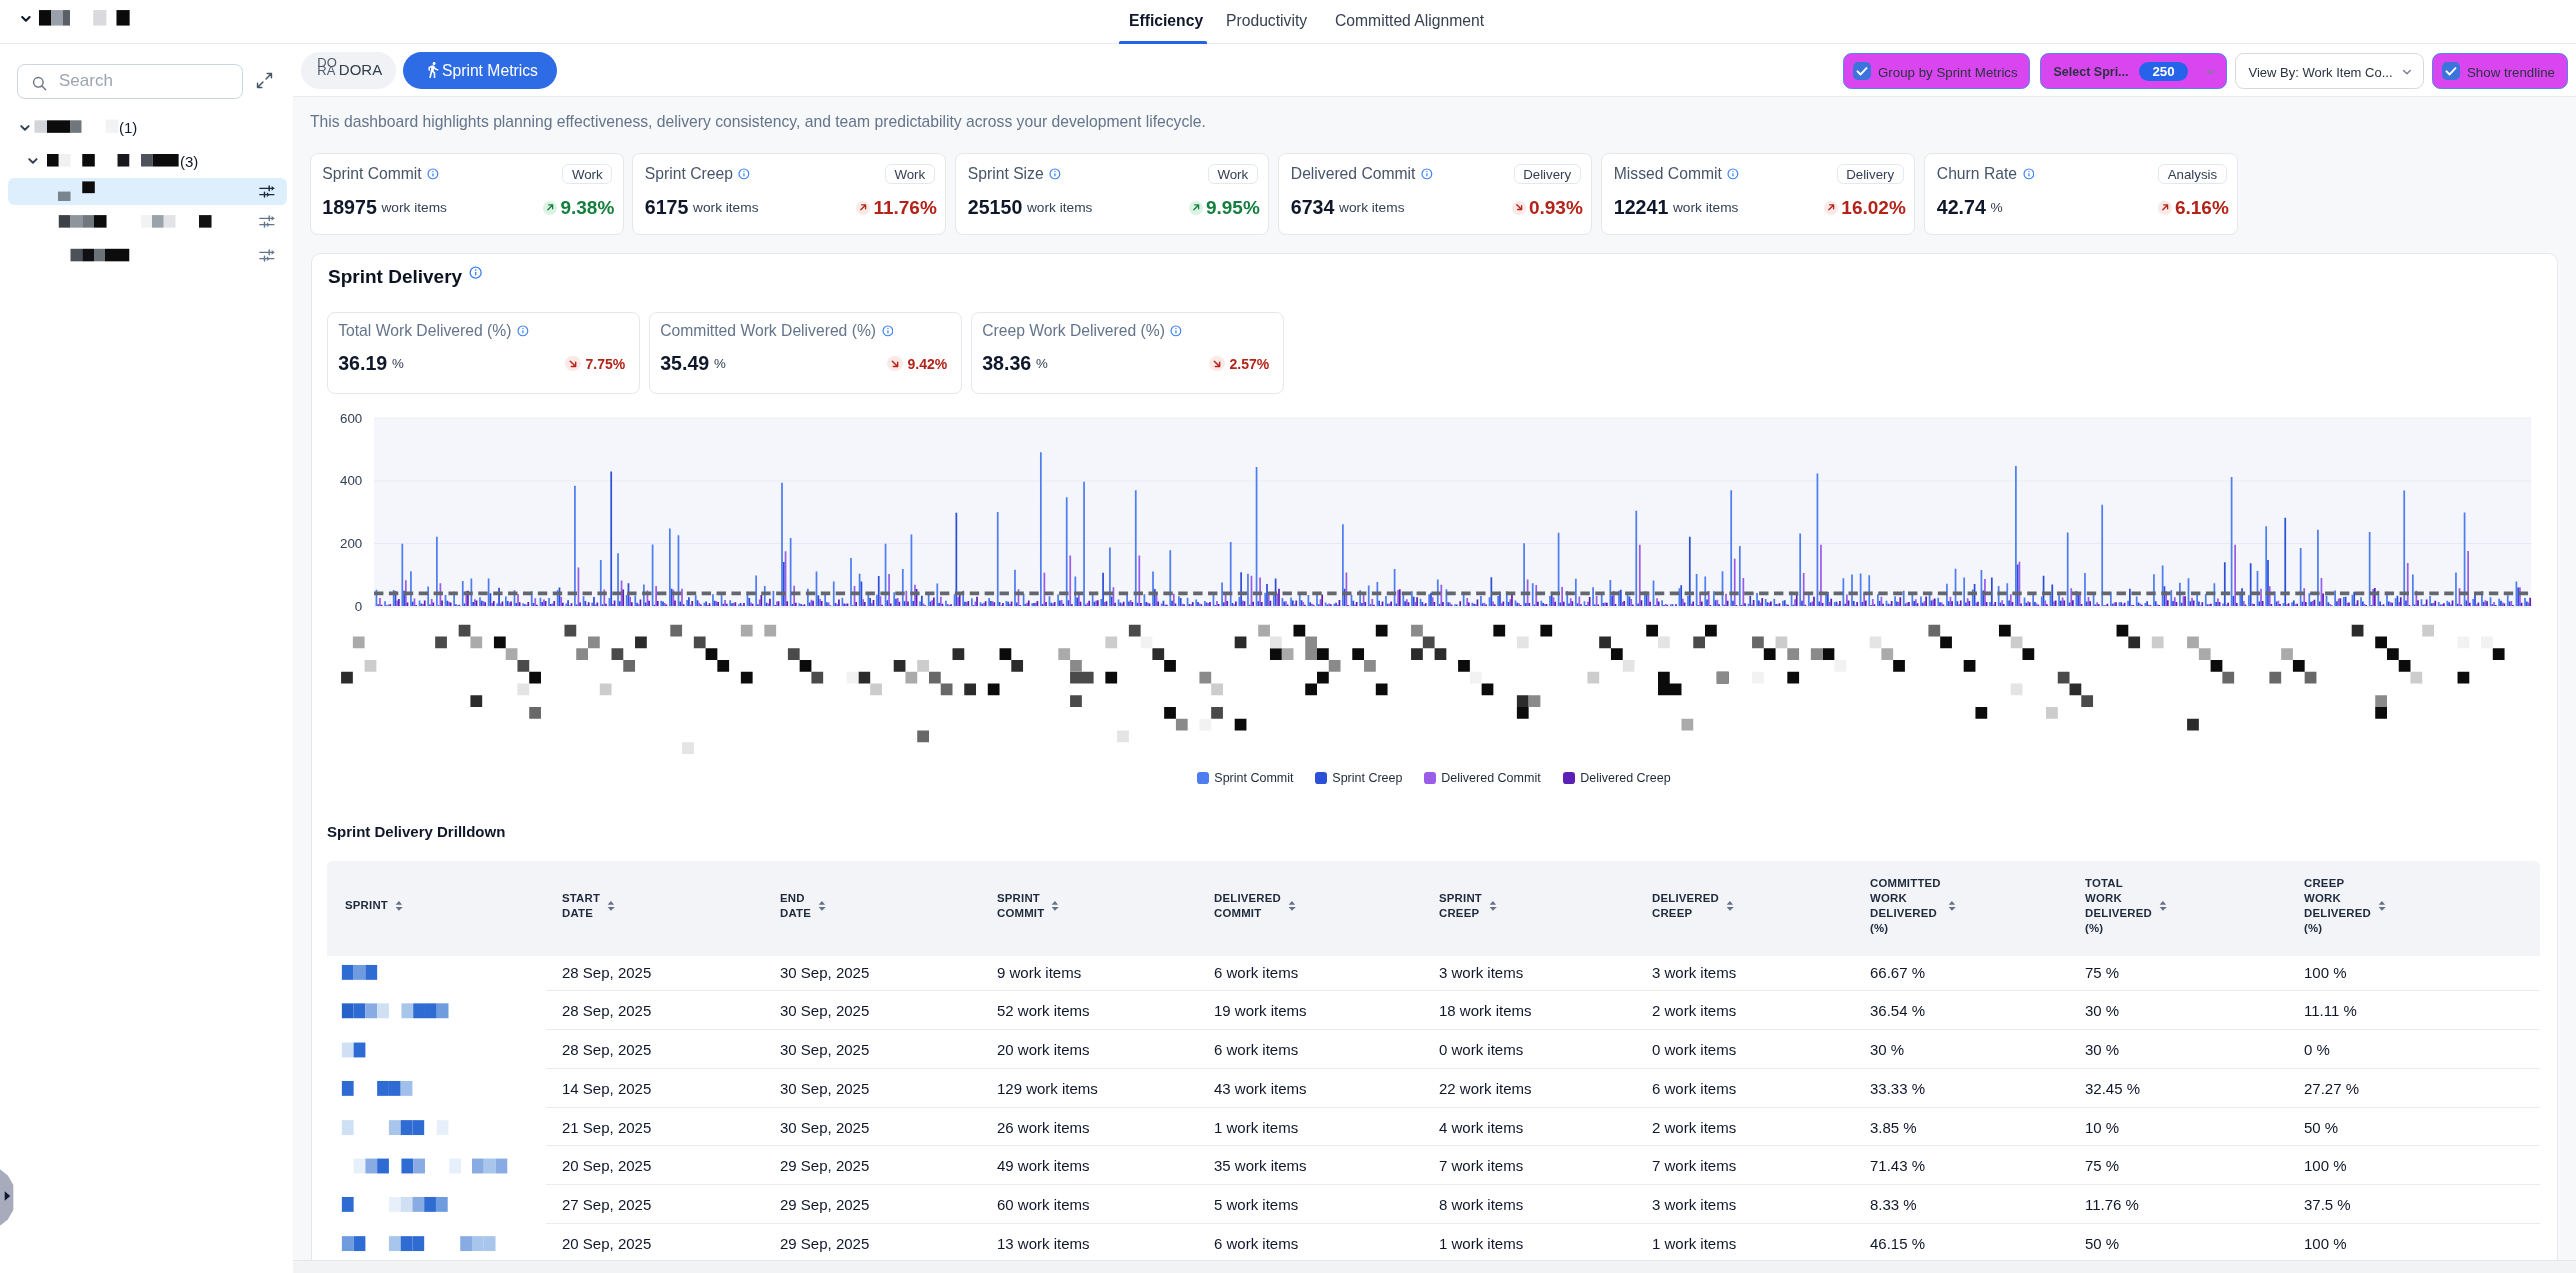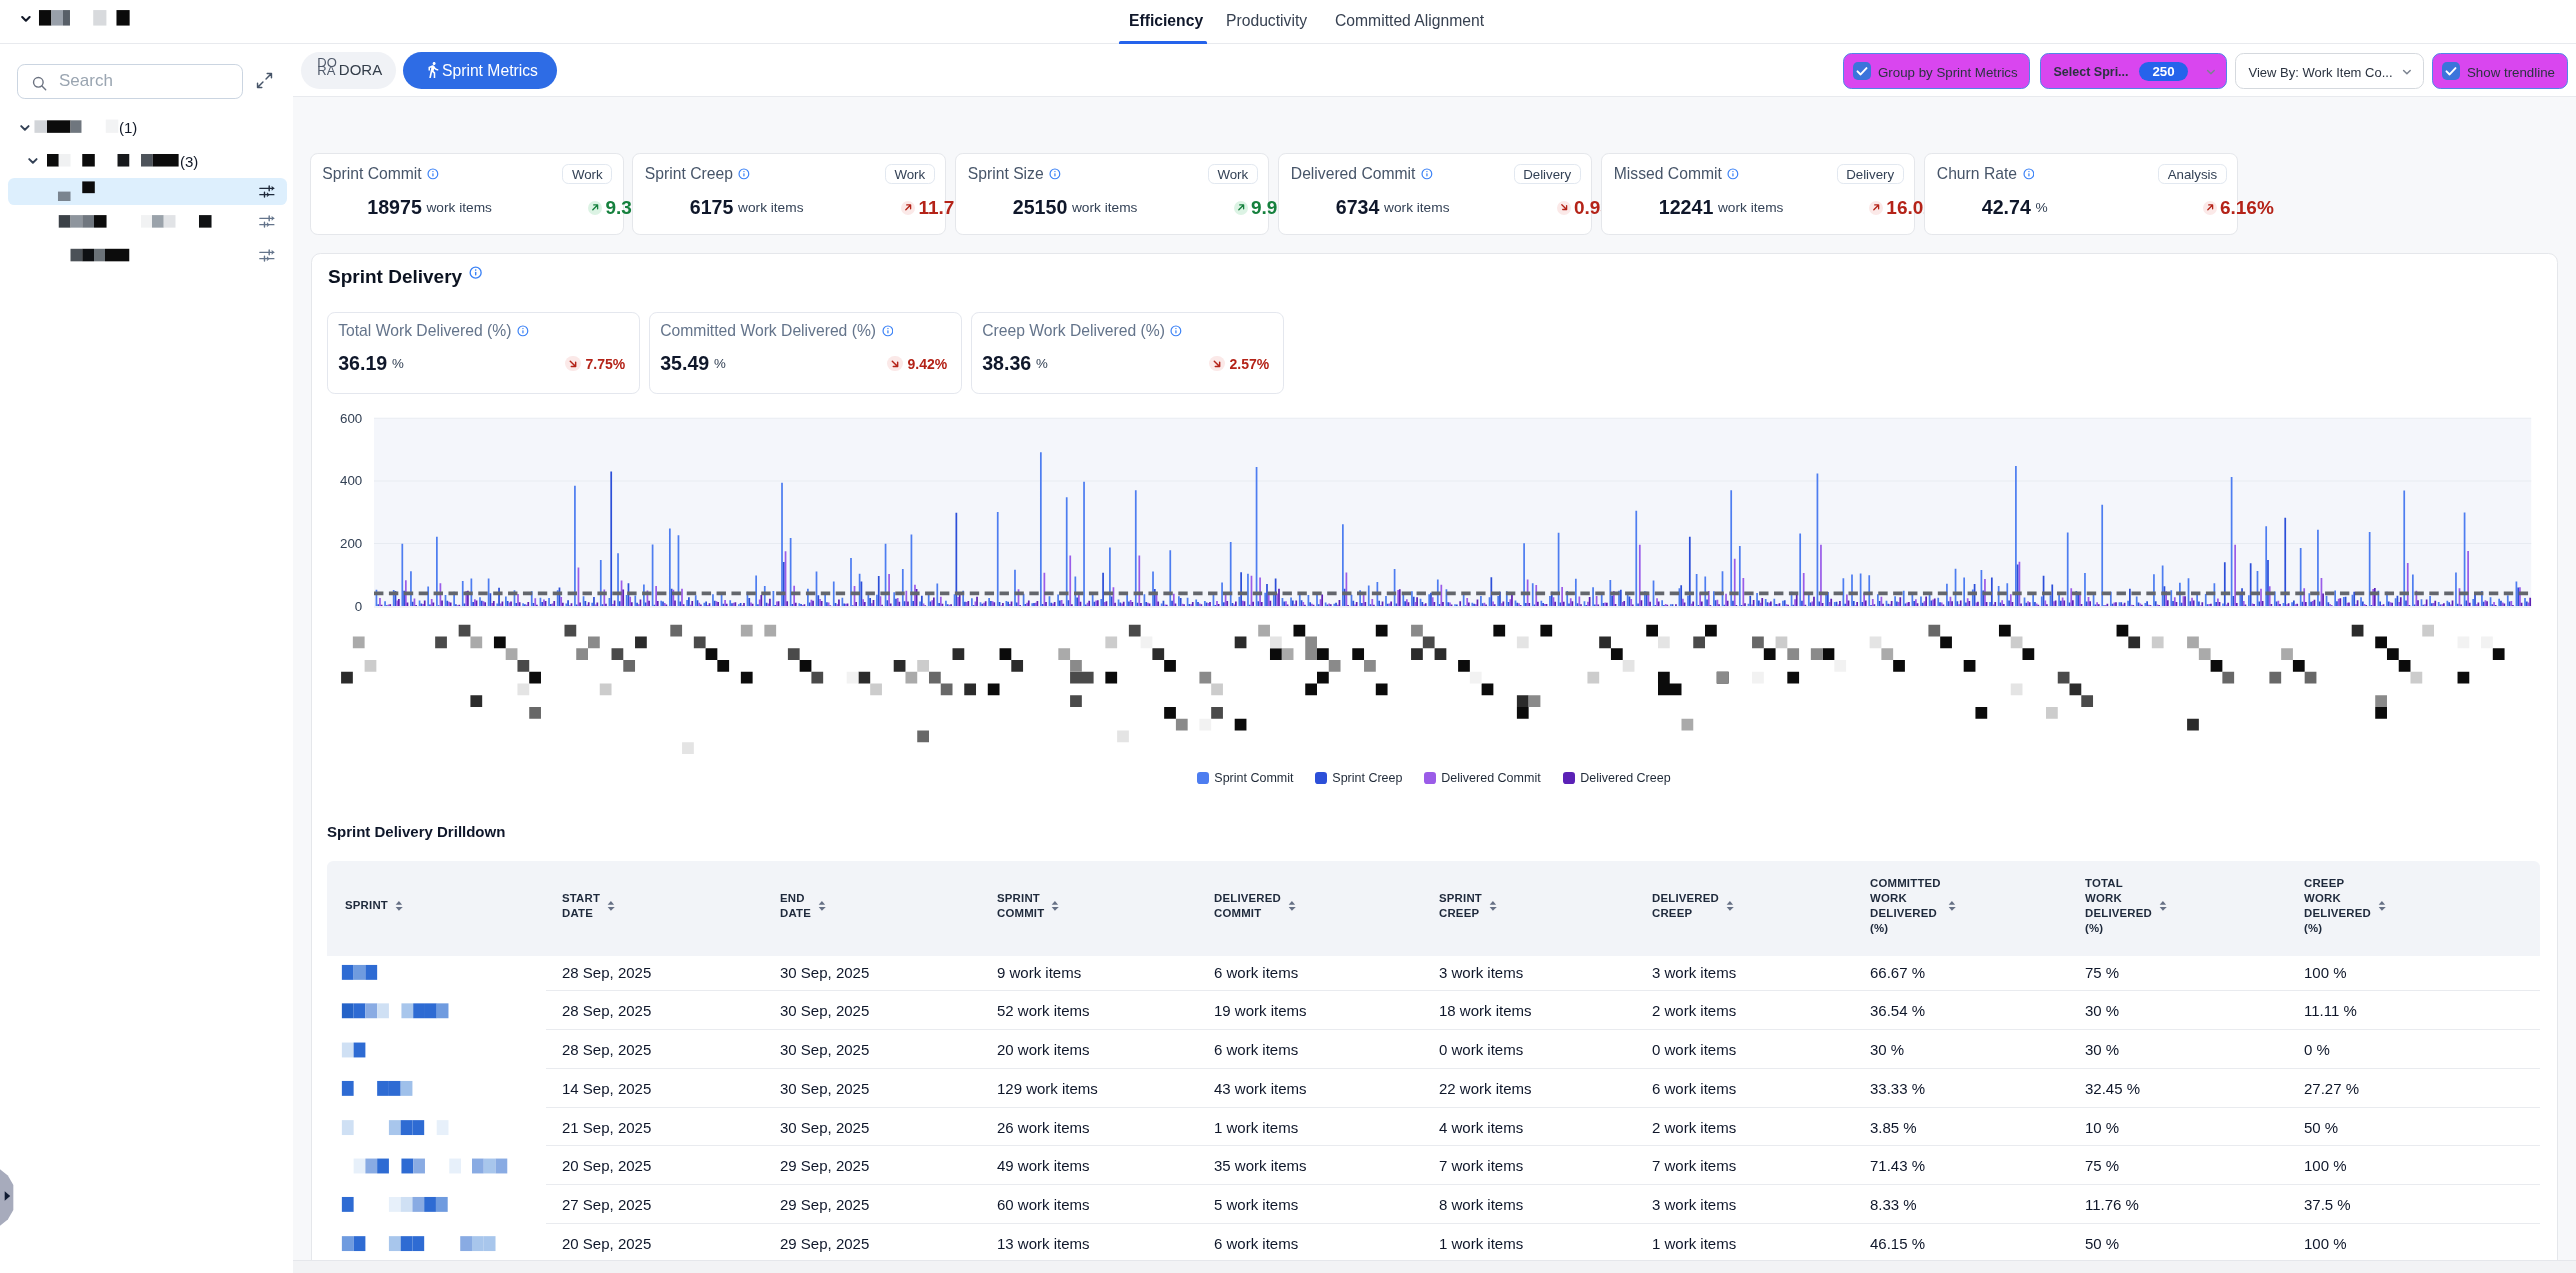--- a/index.html
+++ b/index.html
@@ -34,21 +34,21 @@
 .bgray { border:1.6px solid #d5d9de; background:#fff; }
 .c250 { position:absolute; left:98px; top:7.8px; width:49px; height:19px; background:#2563eb;
   border-radius:10.2px; color:#fff; font-size:13.3px; font-weight:bold; text-align:center; line-height:19px; }
 .desc { position:absolute; left:17px; top:69px; font-size:15.7px; color:#64748b; }
 .mcard { position:absolute; top:109px; width:314px; height:82px; background:#fff;
   border:0.8px solid #e5e7eb; border-radius:7.8px; }
 .mhead { position:absolute; left:11.8px; top:10.2px; width:290px; display:flex; align-items:center; gap:5.5px; }
 .mtitle { font-size:15.7px; color:#475569; font-weight:500; }
 .mtag { margin-left:auto; border:0.8px solid #e2e8f0; border-radius:6.3px; font-size:13.3px; color:#334155;
   padding:1.6px 8.6px; background:#fff; }
-.mval { position:absolute; left:11.8px; top:42px; width:292px; display:flex; align-items:center;margin-left:45px; }
+.mval { position:absolute; left:11.8px; top:42px; width:292px; display:flex; align-items:center; }
 .mval b { font-size:19.6px; color:#0f172a; }
 .munit { font-size:13.7px; color:#334155; margin-left:4.7px; }
 .mtrend { margin-left:auto; display:flex; align-items:center; gap:3.1px; font-size:19px; font-weight:bold; }
 .tcirc { border-radius:50%; display:inline-flex; align-items:center; justify-content:center; }
 .panel { position:absolute; left:18px; top:209px; width:2247px; height:1020px; background:#fff;
   border:0.8px solid #e5e7eb; border-radius:9.4px; }
 .ptitle { position:absolute; left:328px; top:266px; font-size:19px; font-weight:bold; color:#0b1220;
   display:flex; gap:7px; align-items:flex-start; z-index:3; }
 .scard { position:absolute; top:312px; width:313px; height:82px; background:#fff;
   border:0.8px solid #e4e7ee; border-radius:7.8px; }
@@ -187,20 +187,21 @@
         </svg>
       </div>
     <div class="ctl bblue" style="left:2139px;width:136px">
         <svg style="position:absolute;left:8.6px;top:7.8px" width="18" height="18" viewBox="0 0 22 22">
           <rect width="22" height="22" rx="6" fill="#3b74db"></rect>
           <path d="M5.5 11.5 9.3 15.2 16.5 7.5" fill="none" stroke="#fff" stroke-width="2.4" stroke-linecap="round" stroke-linejoin="round"></path>
         </svg>
         <span class="lb" style="left:34px">Show trendline</span>
       </div>
   </div>
+  <div class="desc">This dashboard highlights planning effectiveness, delivery consistency, and team predictability across your development lifecycle.</div>
   <div class="mcard" style="left:16.5px">
 <div class="mhead">
         <span class="mtitle">Sprint Commit</span>
         <svg width="11.8" height="11.8" viewBox="0 0 16 16" style="flex:none">
           <circle cx="8" cy="8" r="6.6" fill="none" stroke="#3b82f6" stroke-width="1.6"></circle>
           <rect x="7.2" y="7" width="1.7" height="4.4" rx="0.8" fill="#3b82f6"></rect>
           <circle cx="8.05" cy="4.9" r="1" fill="#3b82f6"></circle>
         </svg>
         <span class="mtag">Work</span>
       </div>

